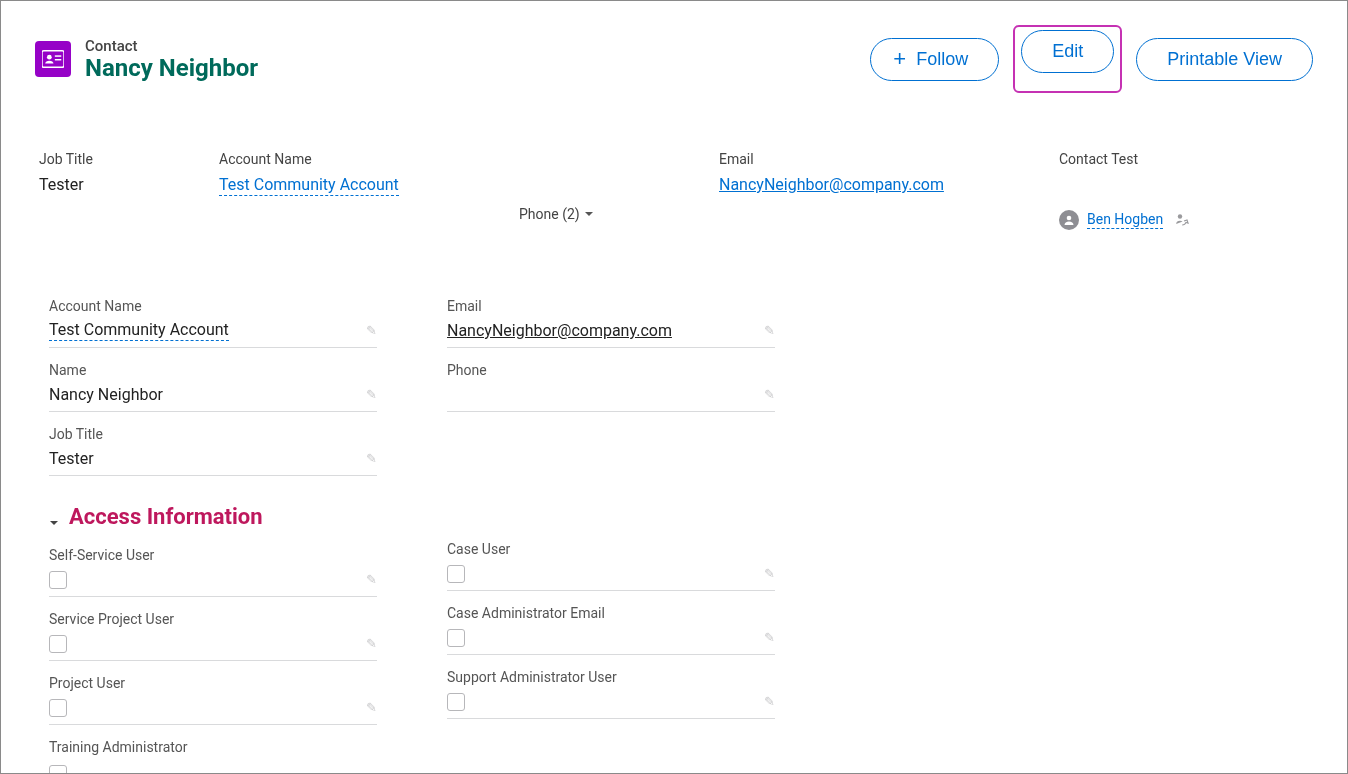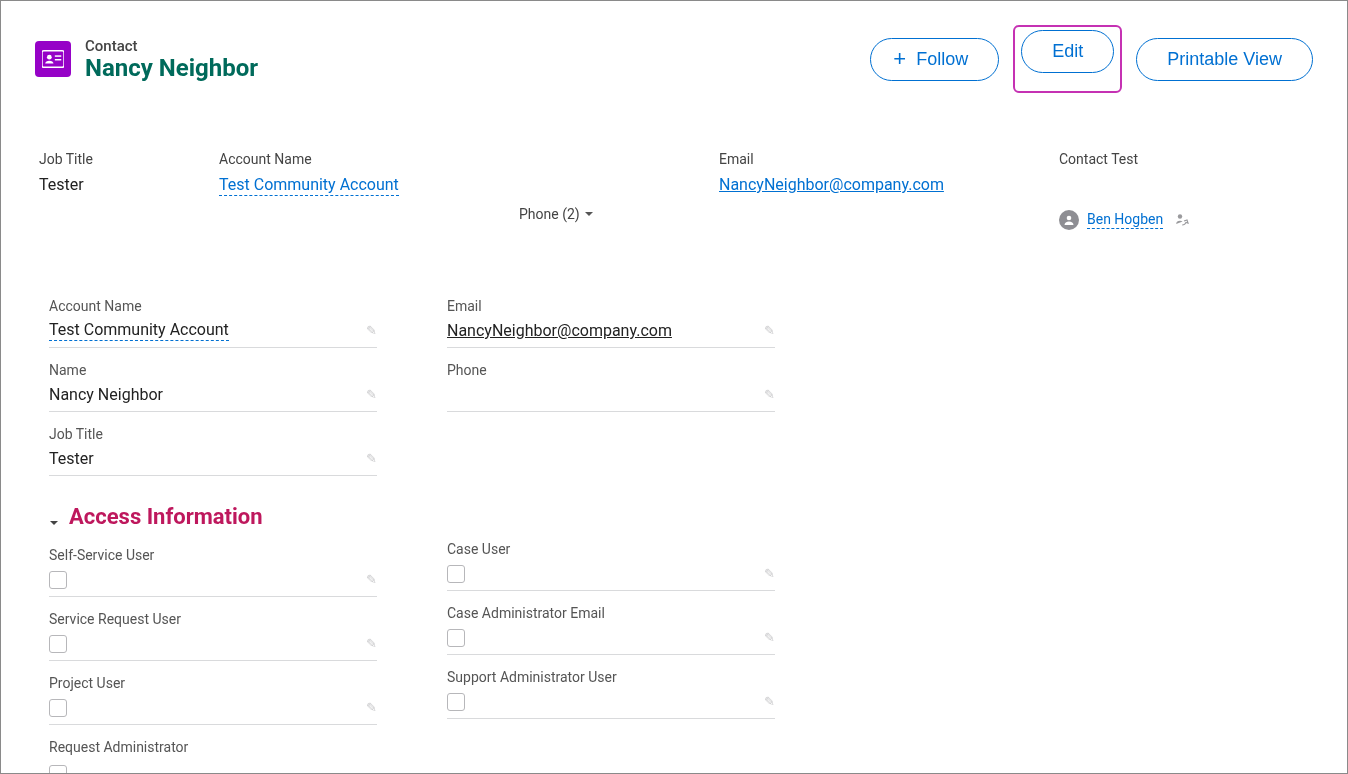--- a/index.html
+++ b/index.html
@@ -226,35 +226,35 @@
       </div>
 
       <div class="field">
         <div class="flabel">Self-Service User</div>
         <div class="fvalue-row">
           <span class="checkbox"></span>
           <span class="pencil">✎</span>
         </div>
       </div>
       <div class="field">
-        <div class="flabel">Service Request User</div>
+        <div class="flabel">Service Project User</div>
         <div class="fvalue-row">
           <span class="checkbox"></span>
           <span class="pencil">✎</span>
         </div>
       </div>
       <div class="field">
         <div class="flabel">Project User</div>
         <div class="fvalue-row">
           <span class="checkbox"></span>
           <span class="pencil">✎</span>
         </div>
       </div>
       <div class="field" style="margin-bottom:0">
-        <div class="flabel">Request Administrator</div>
+        <div class="flabel">Training Administrator</div>
         <div style="padding-top:4px">
           <span class="checkbox"></span>
         </div>
       </div>
     </div>
 
     <div class="details-col">
       <div class="field">
         <div class="flabel">Email</div>
         <div class="fvalue-row">

